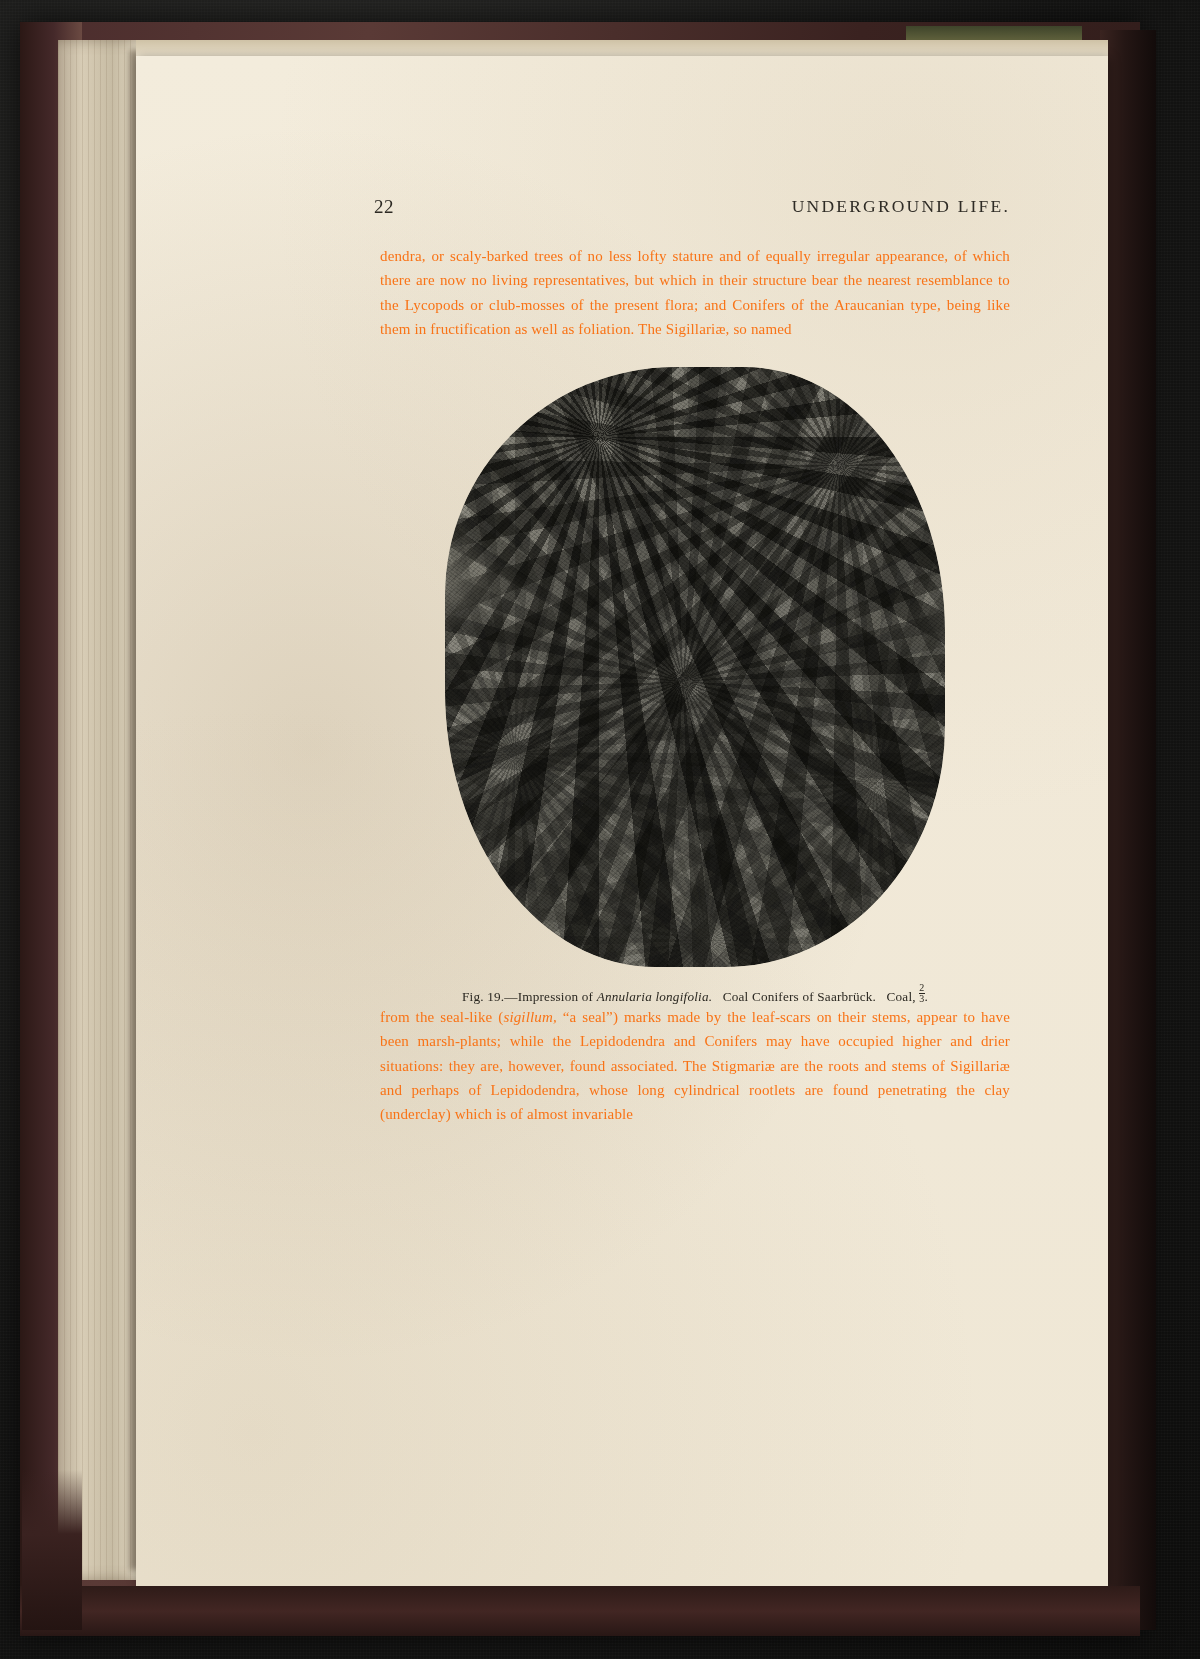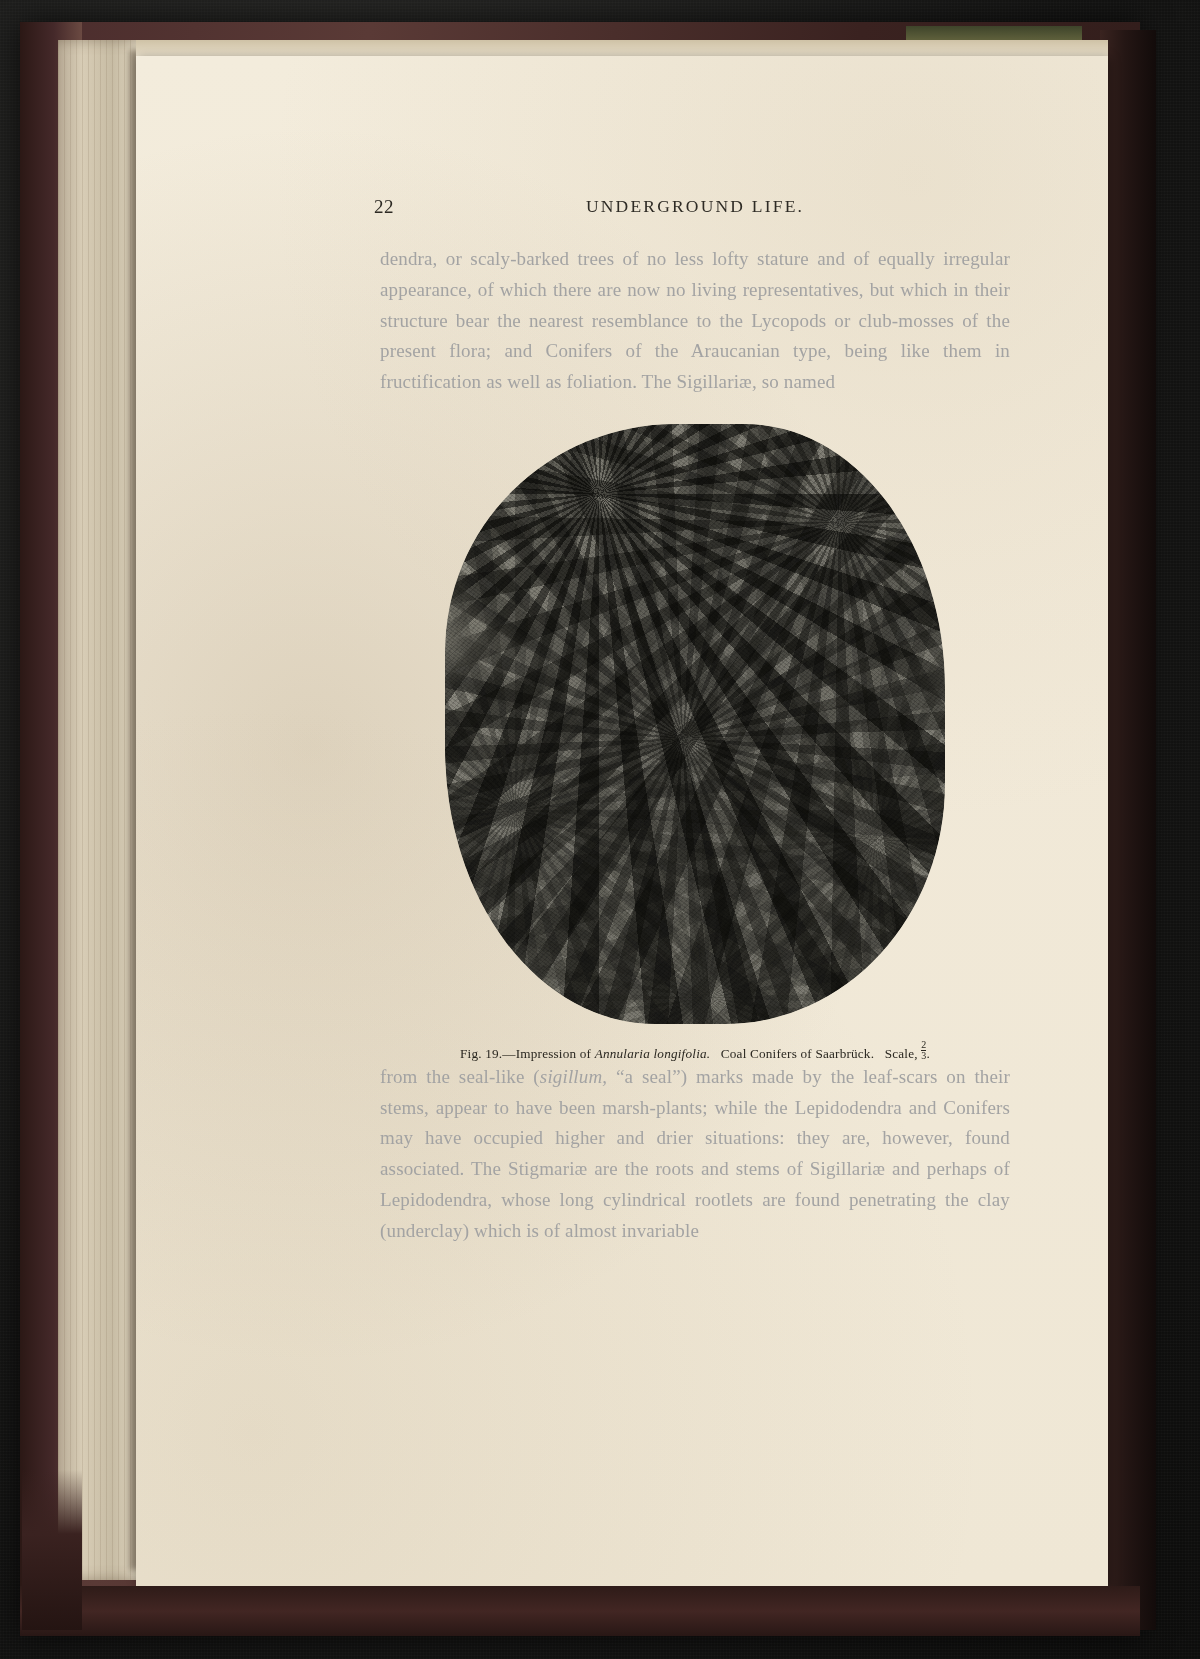--- a/index.html
+++ b/index.html
@@ -147,29 +147,29 @@
     top: 0;
     font-size: 19px;
     color: #2d2a24;
     letter-spacing: 0.5px;
     text-align: center;
   }
   .head-title {
     position: absolute;
     left: 0; right: 0;
     top: 0;
-    text-align: center;
+    text-align: right;
     font-size: 17.5px;
     letter-spacing: 2.2px;
     color: #2e2b25;
   }
   .para {
-    font-size: 19px;
+    font-size: 15px;
     line-height: 1.62;
-    color: #a3a3a3;
+    color: #f97316;
     text-align: justify;
     text-justify: inter-word;
     letter-spacing: 0.15px;
   }
   .para.first { margin: 0 0 6px 0; }
   .para.second { margin: 0; }
   .para i { font-style: italic; }
 
   
   .figure {
@@ -306,21 +306,21 @@
           <div class="fossil-texture"></div>
           <div class="fossil-grain"></div>
         </div>
       </div>
       <div class="fig-caption">
         <span>Fig. 19.—Impression of</span>
         <i>Annularia longifolia.</i>
         &nbsp;
         <span>Coal Conifers of Saarbrück.</span>
         &nbsp;
-        <span>Scale,</span>
+        <span>Coal,</span>
         <span class="frac">
           <span class="n">2</span>
           <span class="d">3</span>
         </span><span>.</span>
       </div>
     </div>
 
     <p class="para second">
       <span>from the seal-like (</span><i>sigillum,</i><span> “a seal”) marks made by the leaf-scars on their stems, appear to have been marsh-plants; while the Lepidodendra and Conifers may have occupied higher and drier situations: they are, however, found associated.  The Stigmariæ are the roots and stems of Sigillariæ and perhaps of Lepidodendra, whose long cylindrical rootlets are found penetrating the clay (underclay) which is of almost invariable</span>
     </p>

